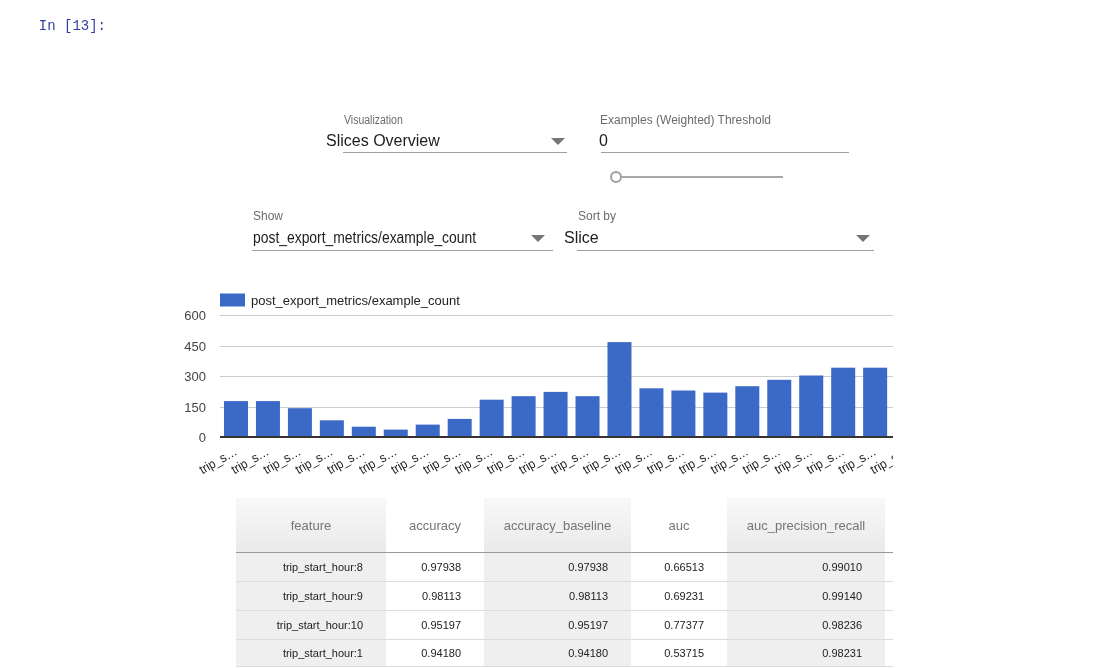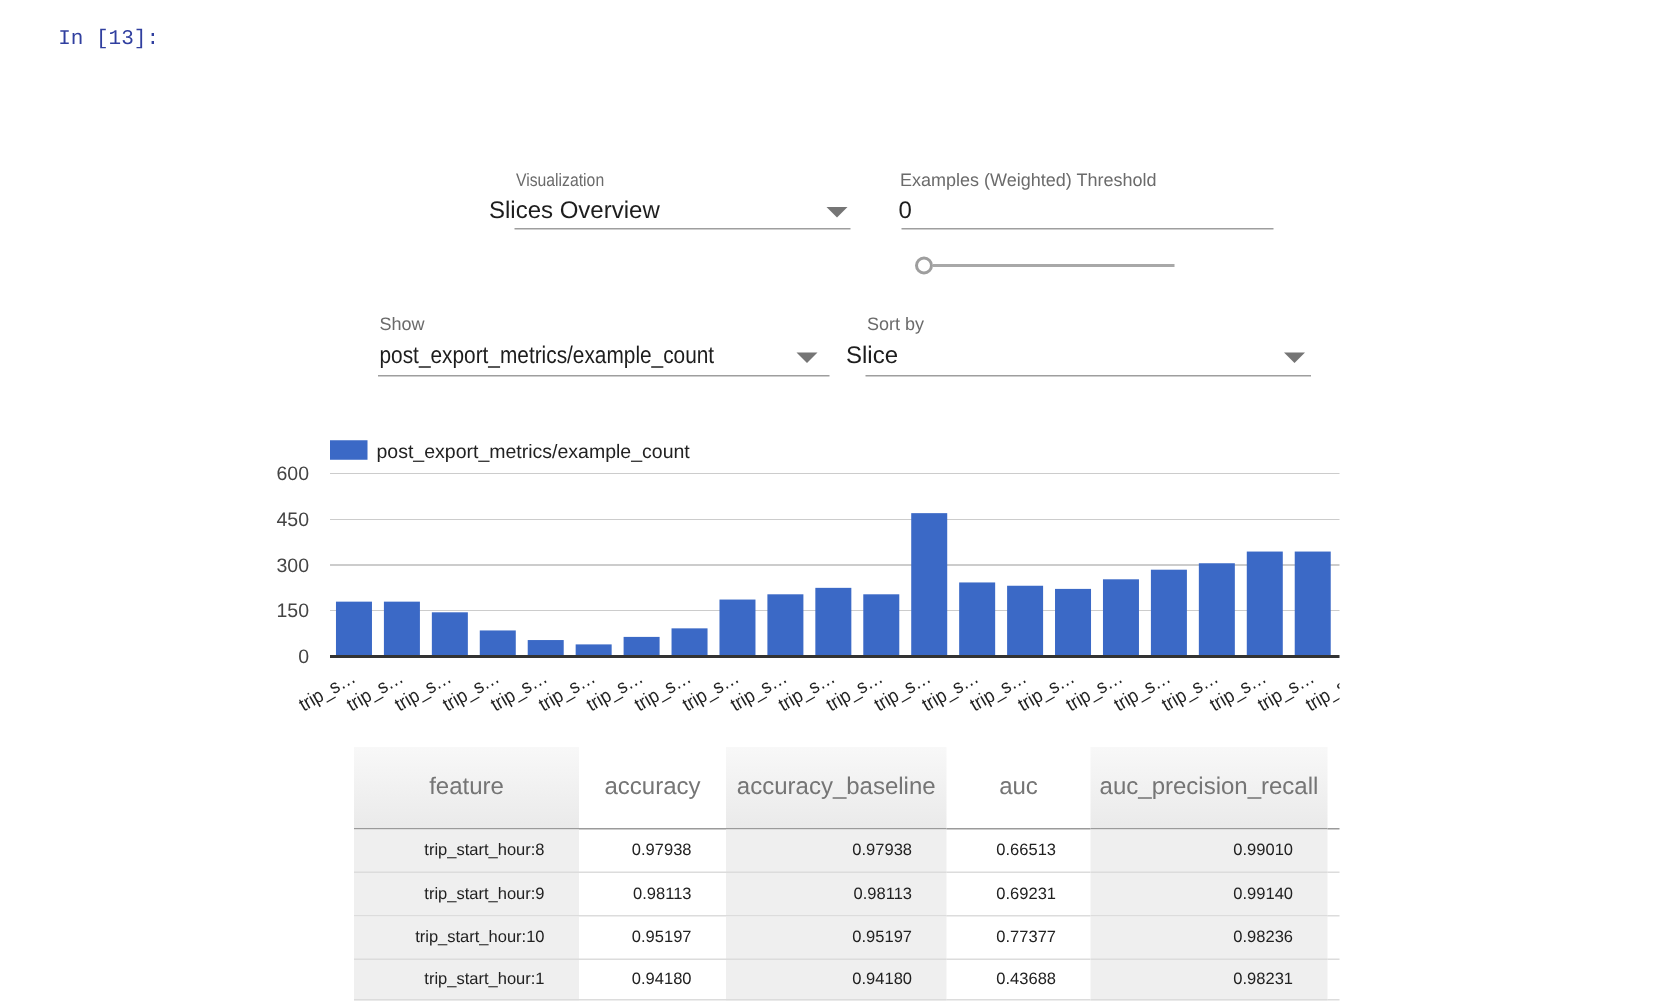--- a/index.html
+++ b/index.html
@@ -15,21 +15,21 @@
   .str{color:#BA2121;}
   
   .lbl{position:absolute;font-size:12px;color:#6b6b6b;}
   .val{position:absolute;font-size:16px;color:#1d1d1d;}
   .uline{position:absolute;height:1px;background:#9e9e9e;}
   .tri{position:absolute;width:0;height:0;border-left:7px solid transparent;
        border-right:7px solid transparent;border-top:7px solid #757575;}
   
   #tblwrap{position:absolute;left:236px;top:498px;width:735px;height:170px;overflow:hidden;}
   #tbl{border-collapse:separate;border-spacing:0;table-layout:fixed;width:772px;}
-  #tbl th{height:52px;font-weight:normal;font-size:16px;color:#757575;text-align:center;
+  #tbl th{height:52px;font-weight:normal;font-size:13px;color:#757575;text-align:center;
           border-bottom:1px solid #9a9a9a;}
   #tbl td{height:28px;font-size:11px;color:#212121;text-align:right;padding:0 23px 0 0;
           border-bottom:1px solid #dcdcdc;}
   #tbl th.g{background:linear-gradient(180deg,#f8f8f8,#eaeaea);}
   #tbl td.g{background:#efefef;}
   #tbl tr.last td{height:26px;}
 </style>
 </head>
 <body>
 <div id="page">
@@ -161,20 +161,20 @@
             <td>0.95197</td>
             <td class="g">0.95197</td>
           <td>0.77377</td>
             <td class="g">0.98236</td>
             <td style="padding-right:29px;">0.15414</td>
           </tr>
       <tr class="last">
             <td class="g">trip_start_hour:1</td>
             <td>0.94180</td>
             <td class="g">0.94180</td>
-          <td>0.43688</td>
+          <td>0.53715</td>
             <td class="g">0.98231</td>
             <td style="padding-right:29px;">0.19012</td>
           </tr>
     </tbody>
       </table>
   </div>
 </div>
 
 </body></html>

